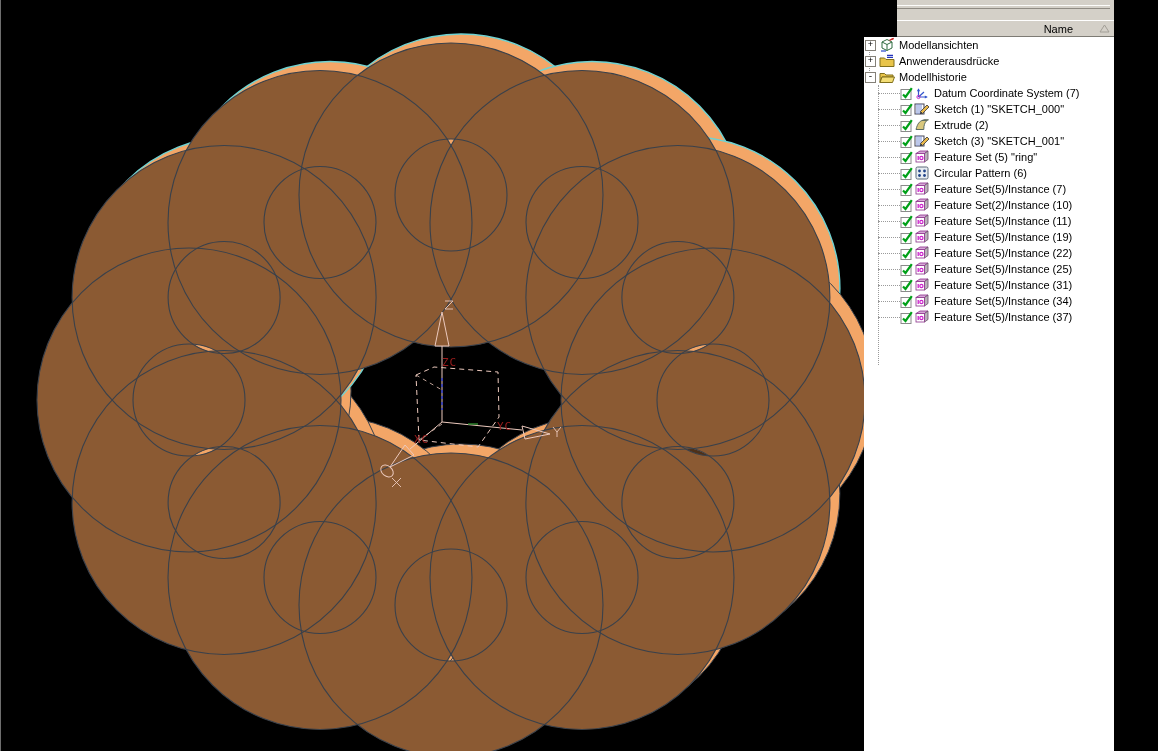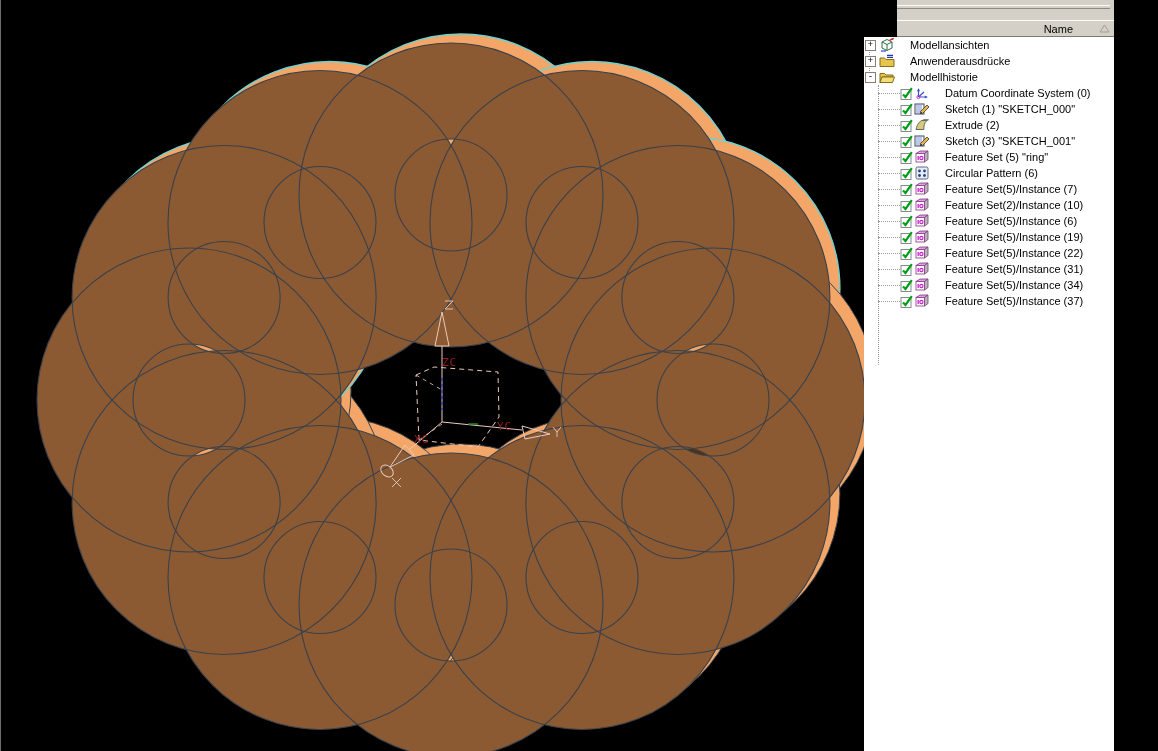--- a/index.html
+++ b/index.html
@@ -37,21 +37,21 @@
   .trow .toggle{
     width:9px;height:9px;flex:none;margin:0 3px 0 1px;background:#fff;
     border:1px solid #848078;box-sizing:content-box;
     font:9px/9px "Liberation Mono",monospace;text-align:center;color:#000;
   }
   .hstub{width:22px;height:0;flex:none;margin-left:14px;border-top:1px dotted #9a9a9a;}
   .cbx{width:13px;height:13px;flex:none;margin-right:1px;}
   .cbx svg{overflow:visible;}
   .ticon{width:16px;height:16px;flex:none;margin-right:2px;}
   .ticon svg{width:16px;height:16px;display:block;}
-  .lbl{padding-left:2px;margin-left:11px;}
+  .lbl{padding-left:2px;}
 </style>
 </head>
 <body>
 
 <div class="viewport">
   <svg id="scene-svg" width="896" height="751" viewBox="0 0 896 751">
       <rect x="0" y="0" width="896" height="751" fill="#000000"></rect>
       <defs>
         <clipPath id="hole0">
           <circle cx="450" cy="195" r="56"></circle>
@@ -258,21 +258,21 @@
             <path d="M3 7.5 L5.5 10 L11.8 1.2" fill="none" stroke="#00a018" stroke-width="2.2"></path>
           </svg></span>
         <span class="ticon">
           <svg viewBox="0 0 16 16">
             <path d="M4.5 12 V4.5 M4.5 12 H12.5 M4.5 12 L10 7" fill="none" stroke="#3355cc" stroke-width="1.2"></path>
             <path d="M4.5 3.2 l-1.6 3 h3.2 Z" fill="#3355cc"></path>
             <path d="M13.8 12 l-3 -1.5 v3 Z" fill="#3355cc"></path>
             <circle cx="4.5" cy="12" r="1.6" fill="none" stroke="#cc33cc" stroke-width="1"></circle>
           </svg>
         </span>
-        <span class="lbl">Datum Coordinate System (0)</span>
+        <span class="lbl">Datum Coordinate System (7)</span>
       </div>
       <div class="trow">
         <span class="hstub"></span>
         <span class="cbx"><svg width="13" height="13" viewBox="0 0 13 13">
             <rect x="1" y="2.5" width="10" height="10" fill="#fff" stroke="#8a8a8a" stroke-width="1"></rect>
             <path d="M3 7.5 L5.5 10 L11.8 1.2" fill="none" stroke="#00a018" stroke-width="2.2"></path>
           </svg></span>
         <span class="ticon">
           <svg viewBox="0 0 16 16">
             <rect x="1" y="3" width="9" height="10" fill="#fff" stroke="#445" stroke-width="1"></rect>
@@ -389,21 +389,21 @@
           </svg></span>
         <span class="ticon">
           <svg viewBox="0 0 16 16">
             <path d="M2 4.5 L6 2 L14 2 L10.5 4.5 Z" fill="#d8a8d8" stroke="#8a2f8a" stroke-width="0.8"></path>
             <path d="M10.5 4.5 L14 2 L14 10.5 L10.5 13 Z" fill="#b9b3b9" stroke="#6a4a6a" stroke-width="0.8"></path>
             <rect x="2" y="4.5" width="8.5" height="8.5" fill="#fff" stroke="#8a2f8a" stroke-width="0.8"></rect>
             <path d="M4.2 7 v4" stroke="#cc22cc" stroke-width="1.3"></path>
             <circle cx="7.4" cy="9" r="1.6" fill="none" stroke="#cc22cc" stroke-width="1.2"></circle>
           </svg>
         </span>
-        <span class="lbl">Feature Set(5)/Instance (6)</span>
+        <span class="lbl">Feature Set(5)/Instance (11)</span>
       </div>
       <div class="trow">
         <span class="hstub"></span>
         <span class="cbx"><svg width="13" height="13" viewBox="0 0 13 13">
             <rect x="1" y="2.5" width="10" height="10" fill="#fff" stroke="#8a8a8a" stroke-width="1"></rect>
             <path d="M3 7.5 L5.5 10 L11.8 1.2" fill="none" stroke="#00a018" stroke-width="2.2"></path>
           </svg></span>
         <span class="ticon">
           <svg viewBox="0 0 16 16">
             <path d="M2 4.5 L6 2 L14 2 L10.5 4.5 Z" fill="#d8a8d8" stroke="#8a2f8a" stroke-width="0.8"></path>
@@ -424,20 +424,37 @@
         <span class="ticon">
           <svg viewBox="0 0 16 16">
             <path d="M2 4.5 L6 2 L14 2 L10.5 4.5 Z" fill="#d8a8d8" stroke="#8a2f8a" stroke-width="0.8"></path>
             <path d="M10.5 4.5 L14 2 L14 10.5 L10.5 13 Z" fill="#b9b3b9" stroke="#6a4a6a" stroke-width="0.8"></path>
             <rect x="2" y="4.5" width="8.5" height="8.5" fill="#fff" stroke="#8a2f8a" stroke-width="0.8"></rect>
             <path d="M4.2 7 v4" stroke="#cc22cc" stroke-width="1.3"></path>
             <circle cx="7.4" cy="9" r="1.6" fill="none" stroke="#cc22cc" stroke-width="1.2"></circle>
           </svg>
         </span>
         <span class="lbl">Feature Set(5)/Instance (22)</span>
+      </div>
+      <div class="trow">
+        <span class="hstub"></span>
+        <span class="cbx"><svg width="13" height="13" viewBox="0 0 13 13">
+            <rect x="1" y="2.5" width="10" height="10" fill="#fff" stroke="#8a8a8a" stroke-width="1"></rect>
+            <path d="M3 7.5 L5.5 10 L11.8 1.2" fill="none" stroke="#00a018" stroke-width="2.2"></path>
+          </svg></span>
+        <span class="ticon">
+          <svg viewBox="0 0 16 16">
+            <path d="M2 4.5 L6 2 L14 2 L10.5 4.5 Z" fill="#d8a8d8" stroke="#8a2f8a" stroke-width="0.8"></path>
+            <path d="M10.5 4.5 L14 2 L14 10.5 L10.5 13 Z" fill="#b9b3b9" stroke="#6a4a6a" stroke-width="0.8"></path>
+            <rect x="2" y="4.5" width="8.5" height="8.5" fill="#fff" stroke="#8a2f8a" stroke-width="0.8"></rect>
+            <path d="M4.2 7 v4" stroke="#cc22cc" stroke-width="1.3"></path>
+            <circle cx="7.4" cy="9" r="1.6" fill="none" stroke="#cc22cc" stroke-width="1.2"></circle>
+          </svg>
+        </span>
+        <span class="lbl">Feature Set(5)/Instance (25)</span>
       </div>
       <div class="trow">
         <span class="hstub"></span>
         <span class="cbx"><svg width="13" height="13" viewBox="0 0 13 13">
             <rect x="1" y="2.5" width="10" height="10" fill="#fff" stroke="#8a8a8a" stroke-width="1"></rect>
             <path d="M3 7.5 L5.5 10 L11.8 1.2" fill="none" stroke="#00a018" stroke-width="2.2"></path>
           </svg></span>
         <span class="ticon">
           <svg viewBox="0 0 16 16">
             <path d="M2 4.5 L6 2 L14 2 L10.5 4.5 Z" fill="#d8a8d8" stroke="#8a2f8a" stroke-width="0.8"></path>

